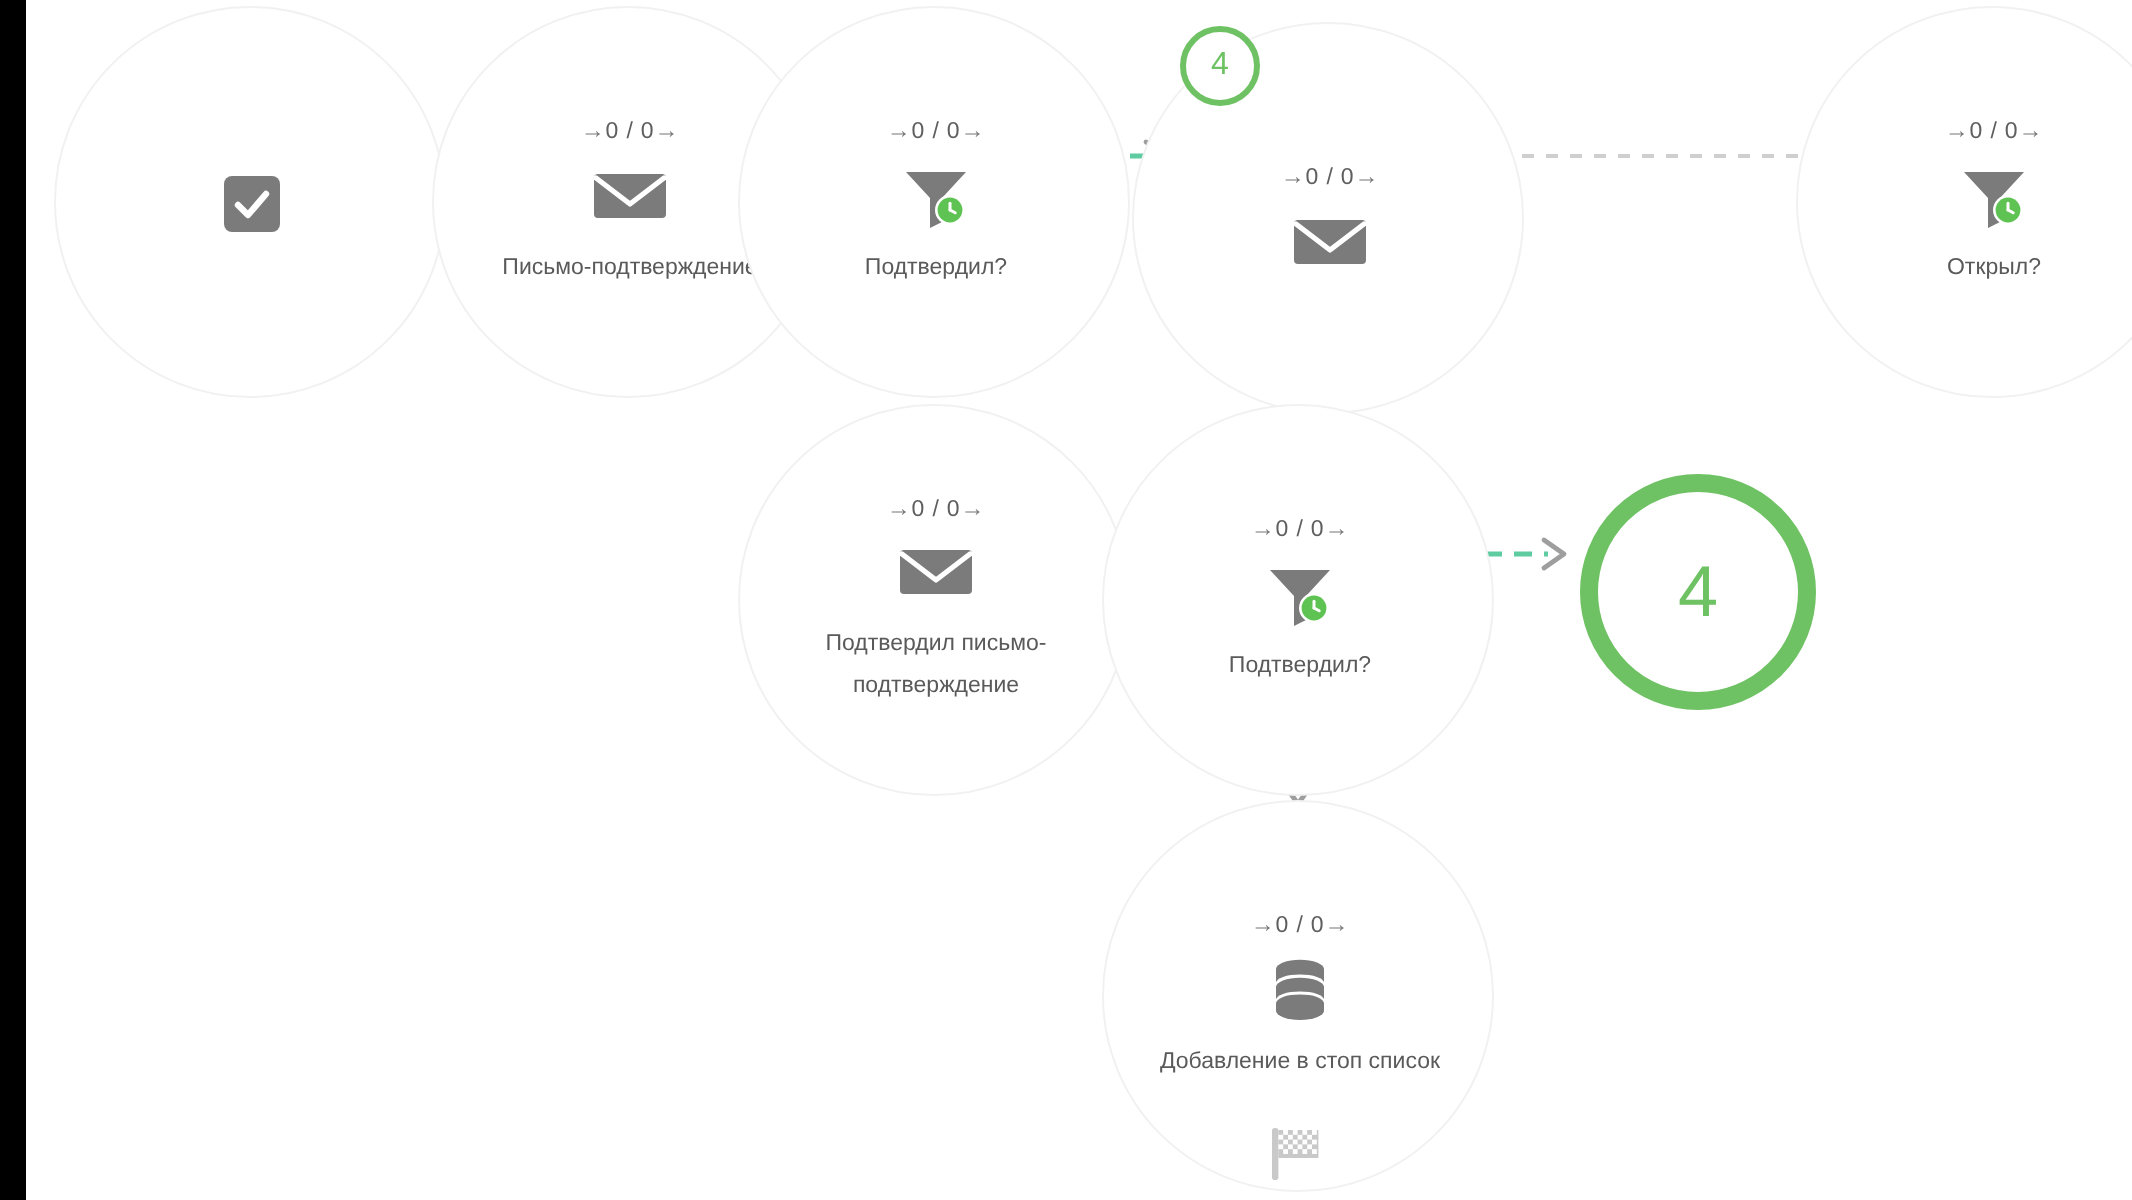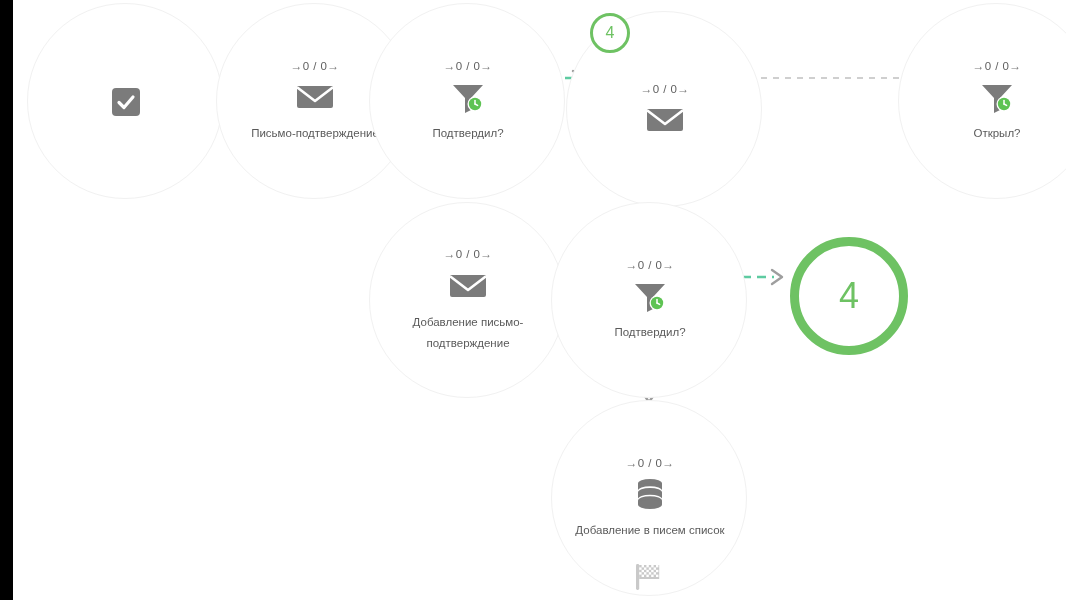--- a/index.html
+++ b/index.html
@@ -253,21 +253,21 @@
 
   <div class="node" style="left:369px; top:202px;">
     <div class="node-inner">
       <div class="counter"><span class="arr">→</span><span class="num">0 / 0</span><span class="arr">→</span></div>
       <div class="icon-wrap">
         <svg width="36" height="28" viewBox="0 0 36 28">
           <path d="M2 3 h32 a2 2 0 0 1 2 2 v18 a2 2 0 0 1 -2 2 h-32 a2 2 0 0 1 -2 -2 v-18 a2 2 0 0 1 2 -2 z" fill="#7b7b7b"></path>
           <polyline points="1,5 18,18 35,5" fill="none" stroke="#ffffff" stroke-width="2.6" stroke-linecap="round" stroke-linejoin="round"></polyline>
         </svg>
       </div>
-      <div class="label">Добавление письмо-подтверждение</div>
+      <div class="label">Подтвердил письмо-подтверждение</div>
     </div>
   </div>
 
   <div class="node" style="left:551px; top:202px;">
     <div class="node-inner">
       <div class="counter"><span class="arr">→</span><span class="num">0 / 0</span><span class="arr">→</span></div>
       <div class="icon-wrap">
         <svg width="36" height="34" viewBox="0 0 36 34">
           <path d="M3 5 h30 l-12 13 v12 l-6 3 v-15 z" fill="#7b7b7b"></path>
           <circle cx="25" cy="24" r="7.5" fill="#ffffff"></circle>
@@ -289,21 +289,21 @@
           <rect x="3" y="5.5" width="24" height="6.5" fill="#7b7b7b"></rect>
           <ellipse cx="15" cy="12.5" rx="12" ry="4.3" fill="#ffffff"></ellipse>
           <ellipse cx="15" cy="14.5" rx="12" ry="4.6" fill="#7b7b7b"></ellipse>
           <rect x="3" y="14.5" width="24" height="6" fill="#7b7b7b"></rect>
           <ellipse cx="15" cy="21" rx="12" ry="4.3" fill="#ffffff"></ellipse>
           <ellipse cx="15" cy="22.8" rx="12" ry="4.6" fill="#7b7b7b"></ellipse>
           <rect x="3" y="22.8" width="24" height="3.6" fill="#7b7b7b"></rect>
           <ellipse cx="15" cy="26.4" rx="12" ry="4.6" fill="#7b7b7b"></ellipse>
         </svg>
       </div>
-      <div class="label">Добавление в писем список</div>
+      <div class="label">Добавление в стоп список</div>
     </div>
   </div>
 
   <div class="big-ring" style="left:790px; top:237px;">4</div>
 
   <div class="flag-node" style="left:633px; top:562px;">
     <svg width="32" height="30" viewBox="0 0 32 30">
       <rect x="3" y="2" width="3.2" height="26" rx="1.4" fill="#c9c9c9"></rect>
       <g fill="#c9c9c9">
         <rect x="6.2" y="3" width="20" height="14"></rect>

